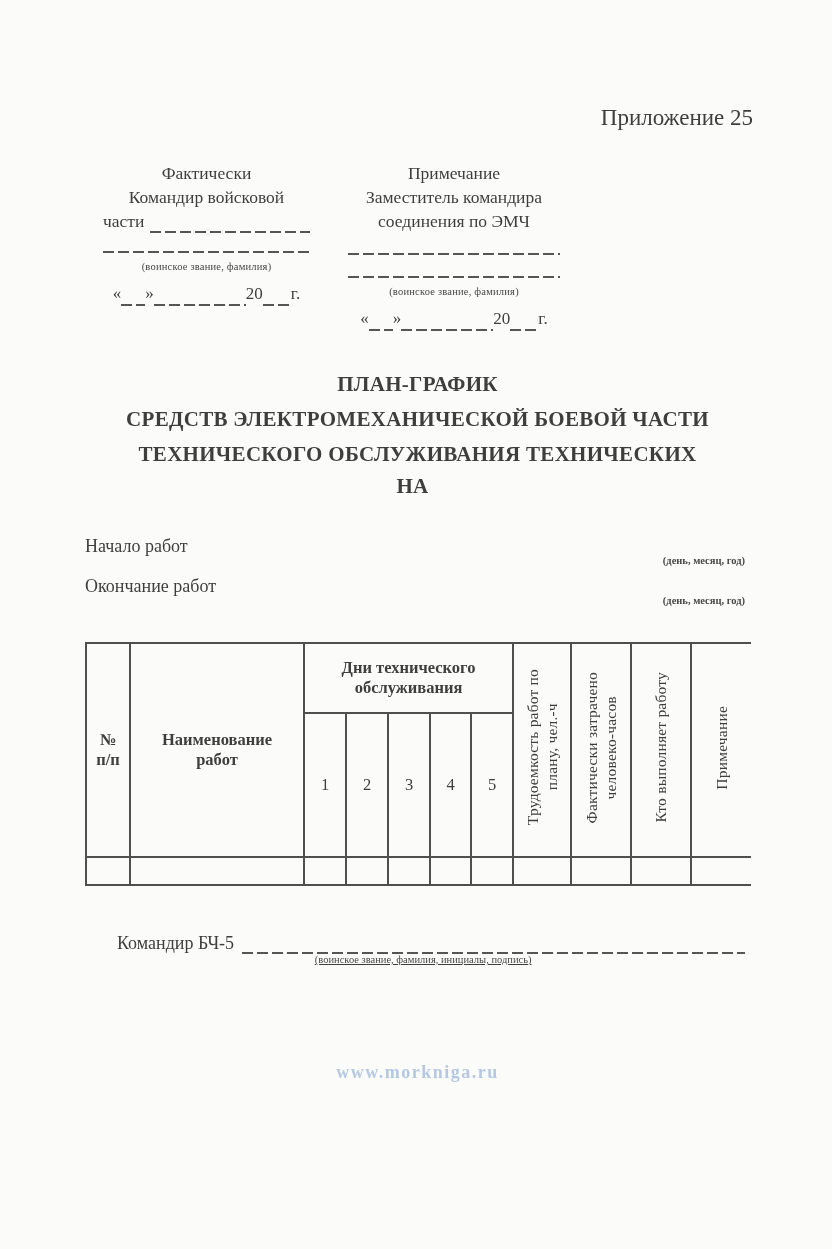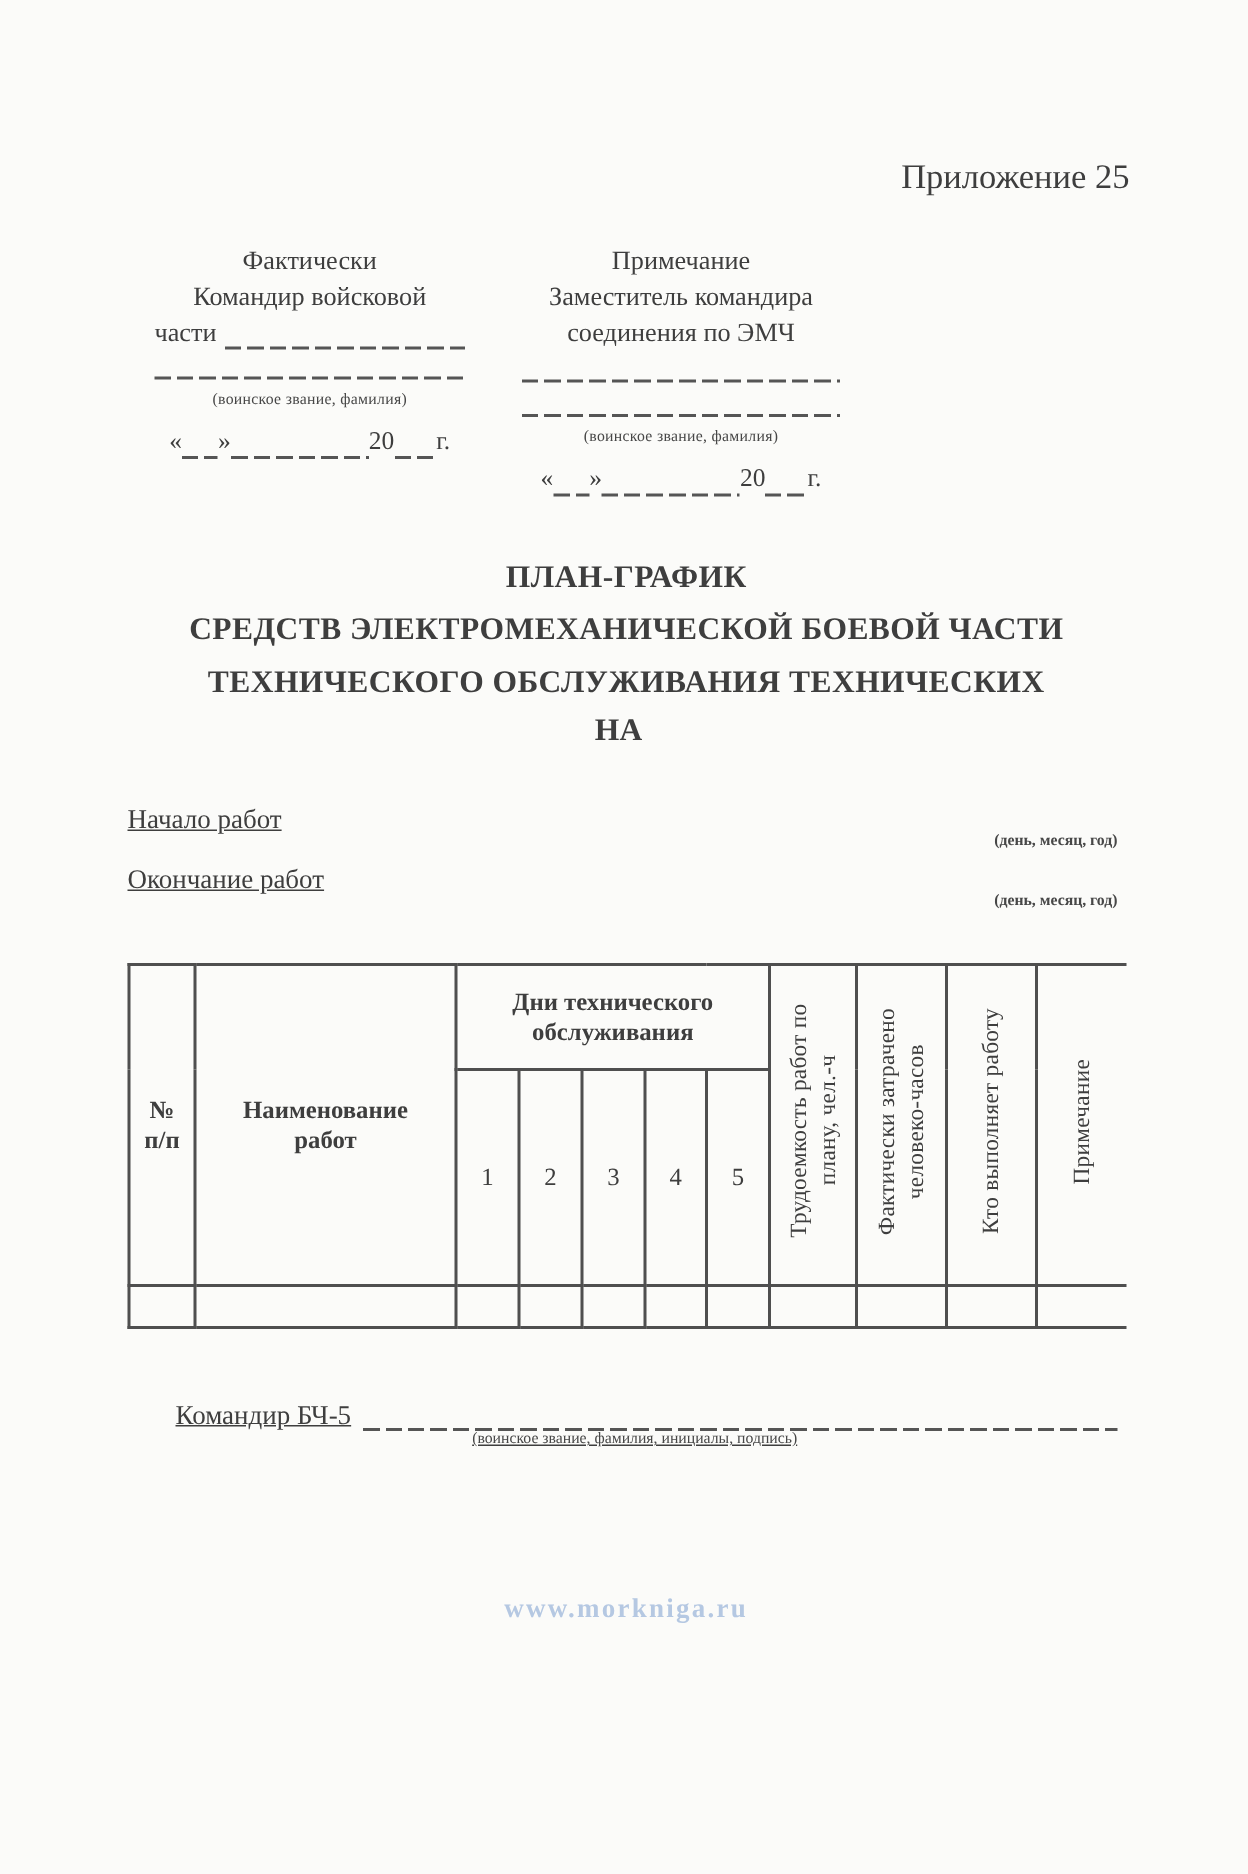--- a/index.html
+++ b/index.html
@@ -36,21 +36,21 @@
   .date-row .u1 { width:24px; } .date-row .u2 { width:92px; } .date-row .u3 { width:28px; }
 
   .title-block { position:absolute; left:85px; top:367px; width:665px; text-align:center;
                  font-weight:bold; font-size:21px; line-height:35px; letter-spacing:.3px; }
   .na-row { display:flex; justify-content:center; align-items:center; margin-top:2px; }
   .na-label { line-height:24px; margin-right:10px; }
   .na-fill { width:222px; padding-top:22px; }
   .na-fill .caption, .field-fill .caption, .footer-fill .caption { display:block; font-weight:normal; letter-spacing:0; }
 
   .field-row { position:absolute; left:85px; width:660px; display:flex; align-items:flex-start; font-size:18px; }
-  .field-label { line-height:22px; white-space:nowrap;text-decoration:underline; }
+  .field-label { line-height:22px; white-space:nowrap; }
   .field-fill { flex:1; margin-left:8px; padding-top:20px; }
   .field-fill .caption { text-align:right;font-weight:bold; }
   .f-start { top:535px; }
   .f-end { top:575px; }
 
   table.sched { position:absolute; left:85px; top:642px; width:665px;
                 border-collapse:collapse; table-layout:fixed; }
   .sched th, .sched td { border:2px solid #4f4f4f; font-weight:normal; text-align:center;
                          vertical-align:middle; font-size:16.5px; line-height:1.22; padding:2px; }
   .sched .no-r { border-right:none; }

